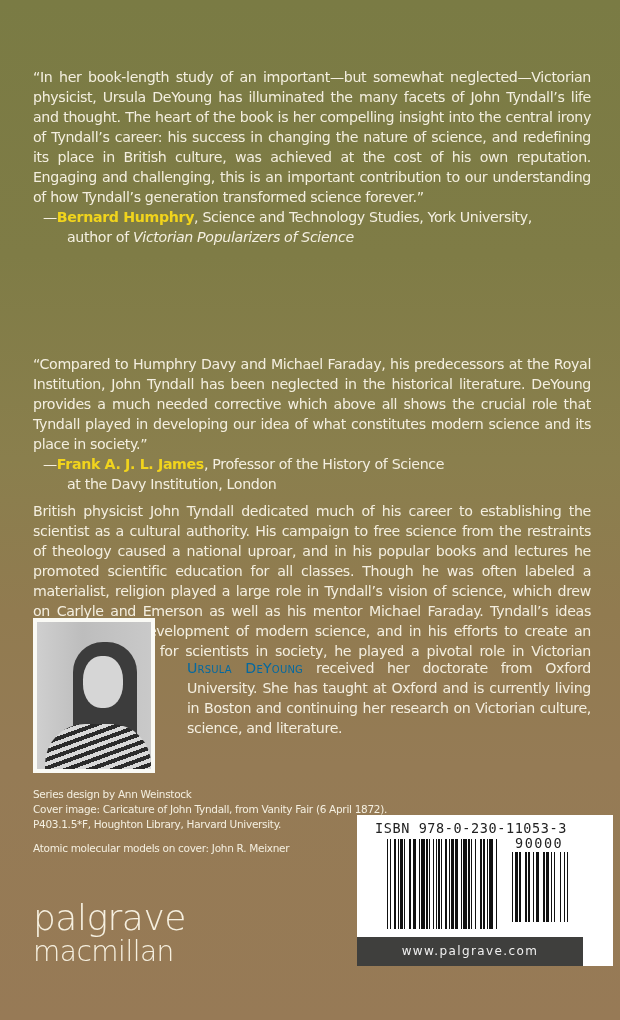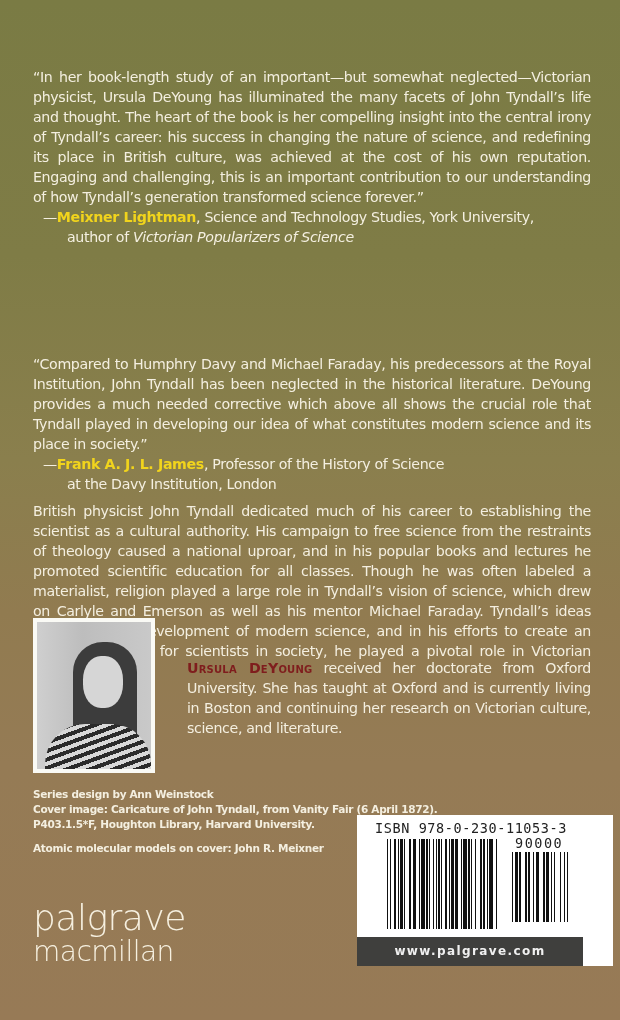--- a/index.html
+++ b/index.html
@@ -22,45 +22,45 @@
     position: absolute; left: 33px; top: 618px; width: 114px; height: 147px;
     background: #fafaf5; padding: 4px;
   }
   .photo-inner { width: 100%; height: 100%; background: radial-gradient(ellipse at 55% 40%, #bdbdbd 0%, #9a9a9a 35%, #555 70%, #3a3a3a 100%); position: relative; overflow: hidden; }
   .photo-inner .bg { position:absolute; inset:0; background: linear-gradient(90deg,#cfcfcf 0%,#bdbdbd 40%,#c9c9c9 100%); }
   .photo-inner .hair { position:absolute; left:36px; top:20px; width:64px; height:110px; background:#3c3c3c; border-radius:30px 30px 10px 10px; }
   .photo-inner .face { position:absolute; left:46px; top:34px; width:40px; height:52px; background:#d6d6d6; border-radius:45%; }
   .photo-inner .shirt { position:absolute; left:8px; top:102px; width:106px; height:50px; border-radius:40px 40px 0 0;
      background: repeating-linear-gradient(160deg,#2b2b2b 0 4px,#d8d8d8 4px 8px); }
   .bio { position: absolute; left: 187px; top: 658px; width: 404px; font-size: 14.2px; line-height: 20px; letter-spacing: -0.35px; text-align: justify; margin: 0; }
-  .smallcaps { font-variant: small-caps; color: #7f1d1d; font-weight: bold; letter-spacing: 0.2px; }
+  .smallcaps { font-variant: small-caps; color: #0369a1; font-weight: normal; letter-spacing: 0.2px; }
   .credits { position: absolute; left: 33px; top: 787px; font-size: 10.5px; line-height: 15px; letter-spacing: -0.3px; color: #f4efe0; }
-  .credits div { white-space: nowrap; font-weight: bold; }
+  .credits div { white-space: nowrap; }
   .credits .gap { margin-top: 9px; }
   .logo { position: absolute; left: 33px; top: 900px; color: #f6f0e0; font-family: "DejaVu Sans", sans-serif; font-weight: 300; letter-spacing: -0.5px; line-height: 1; }
   .logo .a { font-size: 36px; display: block; }
   .logo .b { font-size: 28px; display: block; margin-top: 2px; }
   .barcode-box { position: absolute; left: 357px; top: 815px; width: 226px; height: 151px; background: #ffffff; padding-left: 30px; }
   .isbn-text { position: absolute; left: 18px; top: 5px; font-family: "DejaVu Sans Mono", monospace; font-size: 13.5px; color: #222; letter-spacing: 0.6px; }
   .price-text { position: absolute; left: 158px; top: 20px; font-family: "DejaVu Sans Mono", monospace; font-size: 13.5px; color: #222; letter-spacing: 1.5px; }
   .bars-main { position: absolute; left: 30px; top: 24px; width: 112px; height: 90px; display: flex; align-items: stretch; }
   .bars-add { position: absolute; left: 155px; top: 37px; width: 58px; height: 70px; display: flex; align-items: stretch; }
   .bar { background: #111; height: 100%; }
   .sp { height: 100%; }
   .digits { position: absolute; left: 12px; top: 106px; font-family: "DejaVu Sans", sans-serif; font-size: 15px; color: #111; letter-spacing: 0.3px; background: transparent; }
   .digits span { background: #fff; }
-  .url-strip { position: absolute; left: 0; bottom: 0; width: 226px; height: 29px; background: #3f3f3d; color: #f0f0f0; font-size: 12px; font-weight: bold; letter-spacing: 1.4px; text-align: center; line-height: 29px; }
+  .url-strip { position: absolute; left: 0; bottom: 0; width: 226px; height: 29px; background: #3f3f3d; color: #f0f0f0; font-size: 12px; font-weight: normal; letter-spacing: 1.4px; text-align: center; line-height: 29px; }
 </style>
 </head>
 <body>
 
 <section class="block" id="q1">
   <p>“In her book-length study of an important—but somewhat neglected—Victorian physicist, Ursula DeYoung has illuminated the many facets of John Tyndall’s life and thought. The heart of the book is her compelling insight into the central irony of Tyndall’s career: his success in changing the nature of science, and redefining its place in British culture, was achieved at the cost of his own reputation. Engaging and challenging, this is an important contribution to our understanding of how Tyndall’s generation transformed science forever.”</p>
   <p class="attrib">
-    <span>—</span><span class="hl">Meixner Lightman</span><span>, Science and Technology Studies, York University,</span>
+    <span>—</span><span class="hl">Bernard Humphry</span><span>, Science and Technology Studies, York University,</span>
     <span class="l2"><span>author of </span><span class="it">Victorian Popularizers of Science</span></span>
   </p>
 </section>
 
 <section class="block" id="q2">
   <p>“Compared to Humphry Davy and Michael Faraday, his predecessors at the Royal Institution, John Tyndall has been neglected in the historical literature. DeYoung provides a much needed corrective which above all shows the crucial role that Tyndall played in developing our idea of what constitutes modern science and its place in society.”</p>
   <p class="attrib">
     <span>—</span><span class="hl">Frank A. J. L. James</span><span>, Professor of the History of Science</span>
     <span class="l2">at the Davy Institution, London</span>
   </p>

